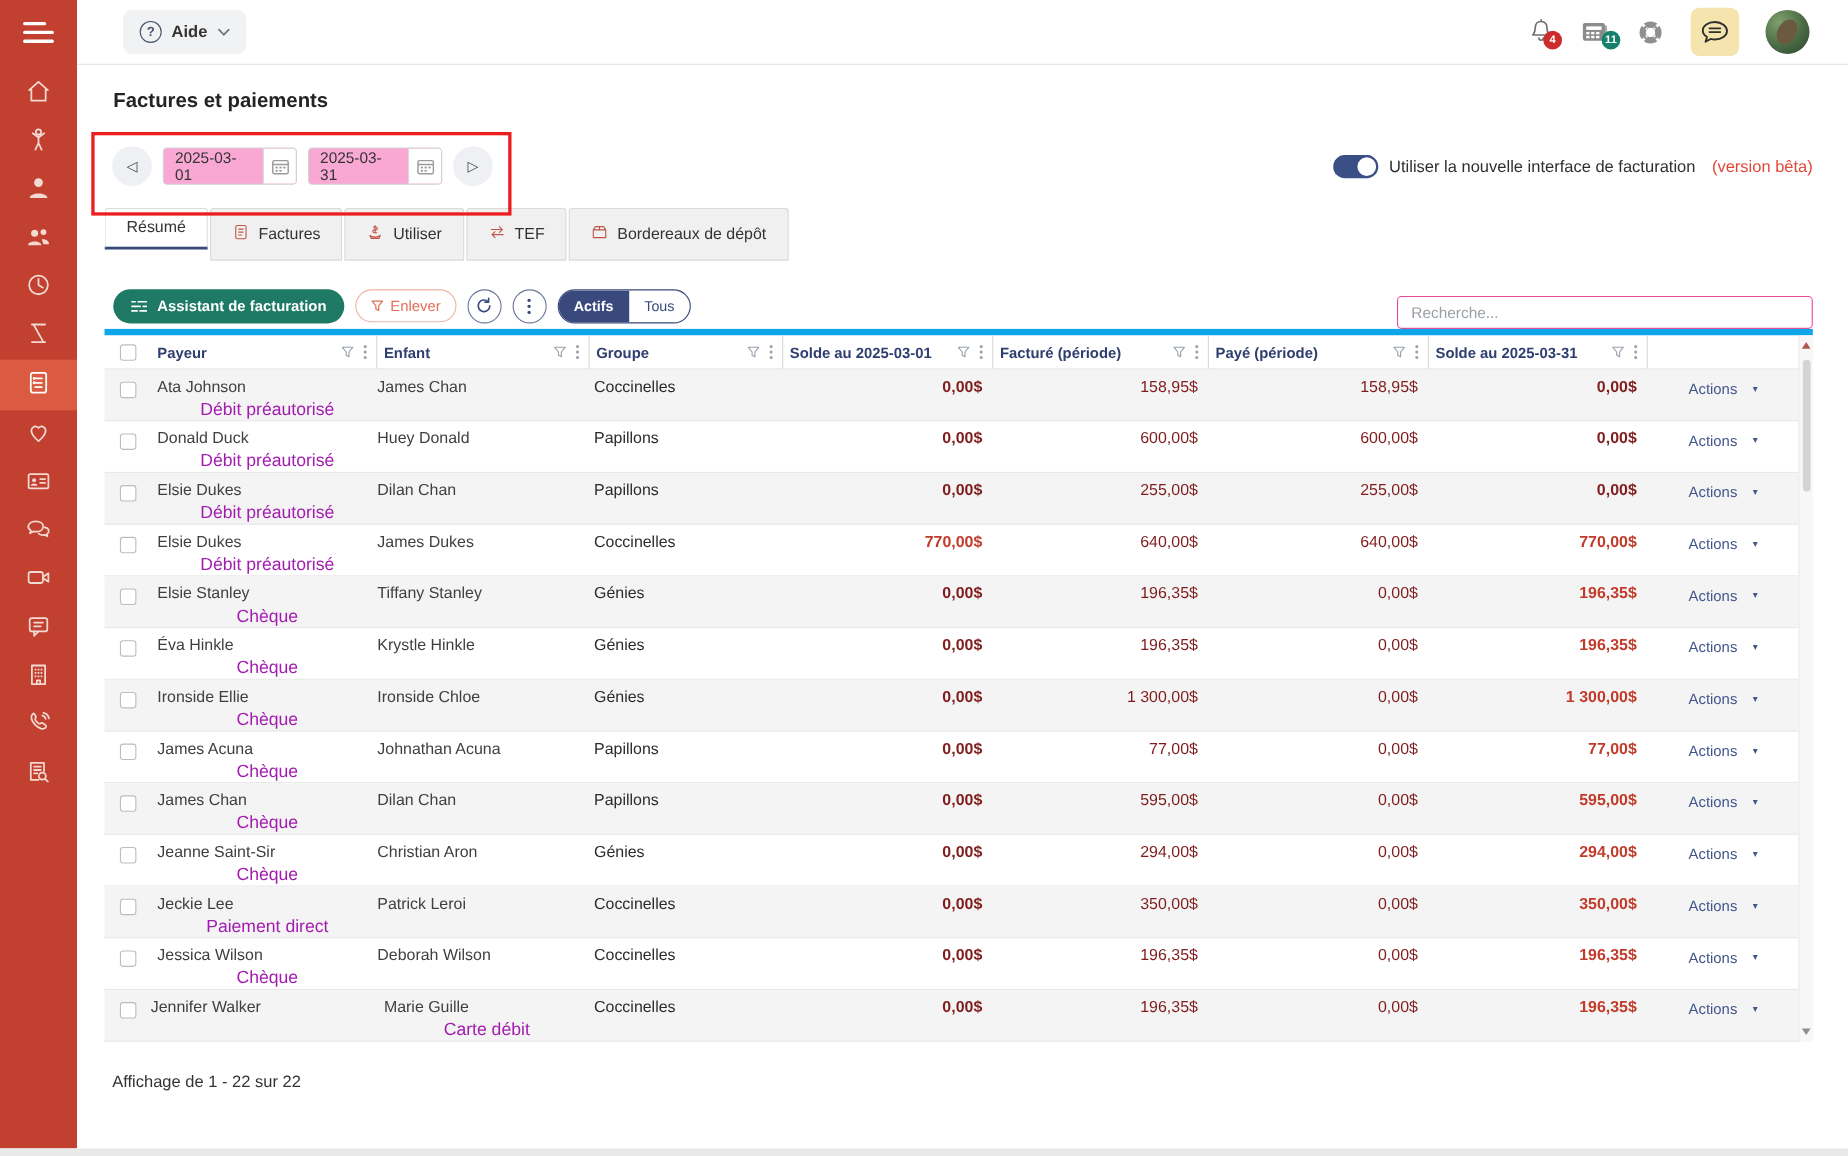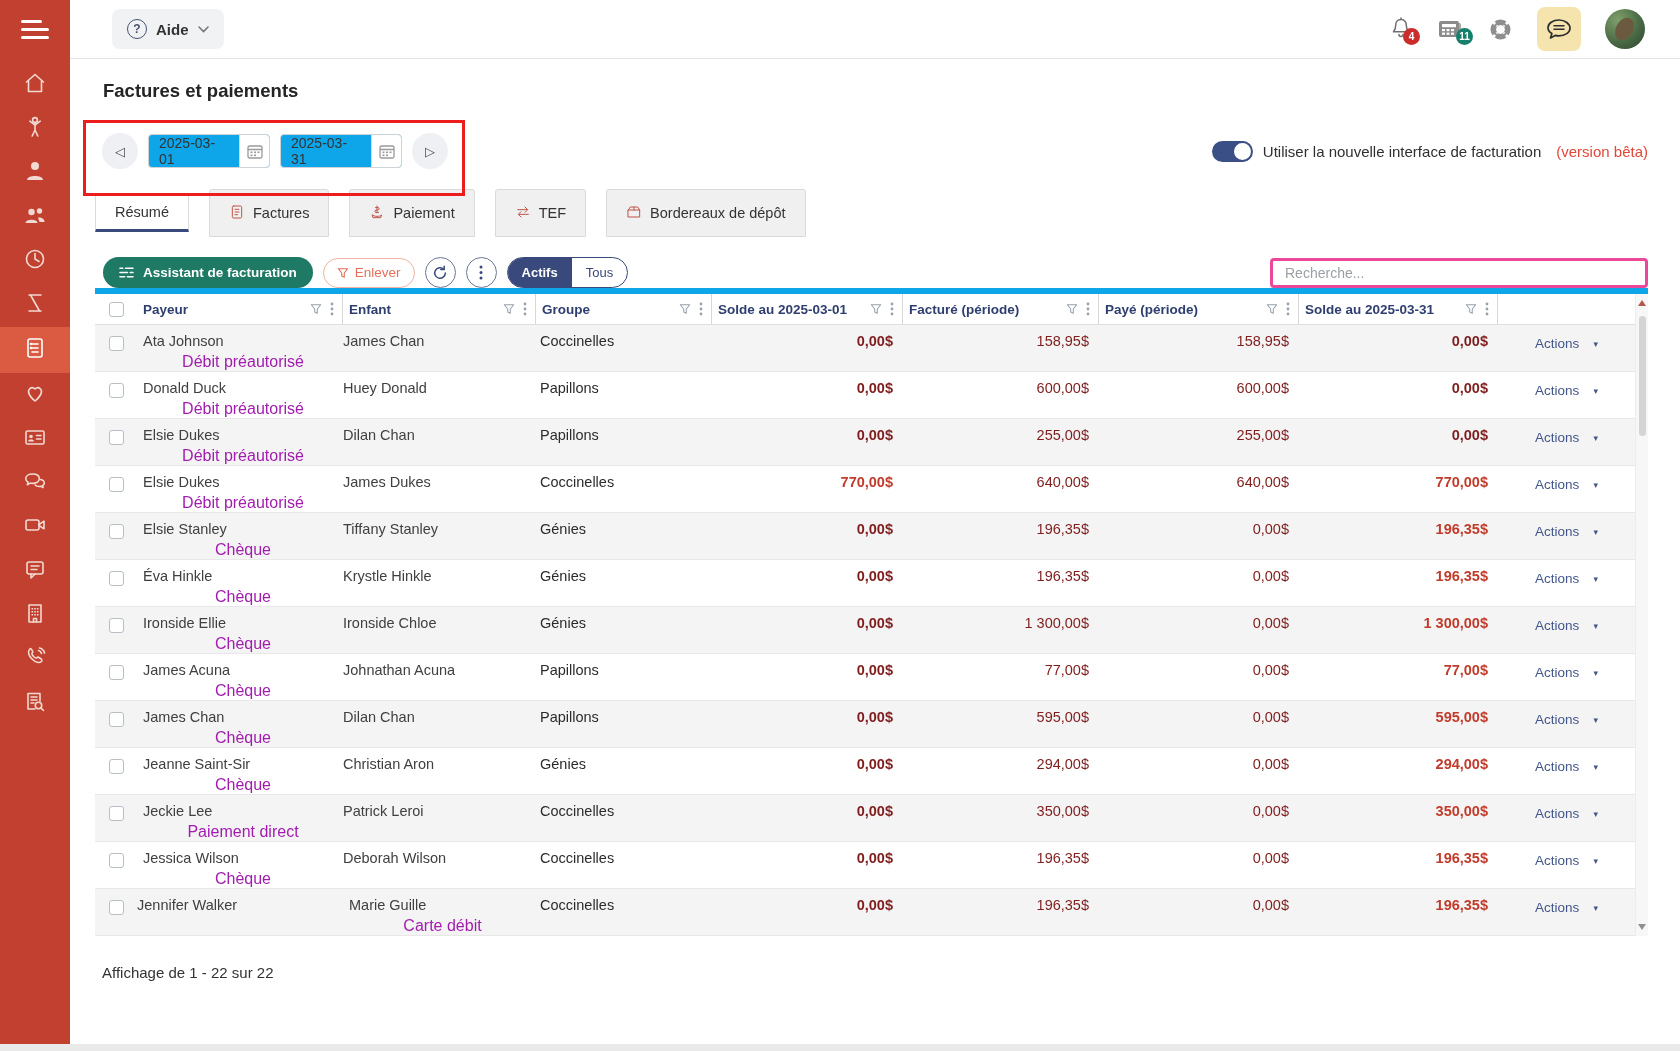--- a/index.html
+++ b/index.html
@@ -34,42 +34,42 @@
   .chat-btn { width:44px; height:44px; border-radius:8px; background:#f5e4ae; display:flex; align-items:center; justify-content:center; cursor:pointer; border:none; }
   .avatar { width:40px; height:40px; border-radius:50%; background:radial-gradient(circle at 32% 28%, #7fa06b, #4a6a45 55%, #2e4830 95%); position:relative; overflow:hidden; cursor:pointer; }
   .avatar .blob { position:absolute; left:11px; top:8px; width:17px; height:24px; background:#6b5a40; border-radius:50%; transform:rotate(28deg); }
   
   .content { padding:0 32px 0 25px; position:relative; }
   .page-title { font-size:18.5px; font-weight:bold; color:#242424; margin:21px 0 0 8px; }
   .controls-row { position:relative; margin-top:16px; height:66px; display:flex; align-items:center; justify-content:space-between; }
   .red-box { position:absolute; left:-12px; top:2px; width:382px; height:76px; border:3px solid #ee1d1d; pointer-events:none; z-index:3; }
   .date-range { display:flex; align-items:center; gap:10px; margin-left:7px; }
   .nav-circle { width:36px; height:36px; border-radius:50%; background:#eef0f3; border:none; display:flex; align-items:center; justify-content:center; font-family:"DejaVu Sans", sans-serif; font-size:13px; color:#4a4a4a; cursor:pointer; }
-  .date-field { display:flex; height:34px; border:1px solid #cfd2d6; border-radius:4px; background:#0ea5e9; overflow:hidden; }
+  .date-field { display:flex; height:34px; border:1px solid #cfd2d6; border-radius:4px; background:#f9a8d4; overflow:hidden; }
   .date-text { width:90px; padding:0 10px; display:flex; align-items:center; font-size:14px; color:#333; border:none; outline:none; }
   .cal-btn { width:30px; border:none; border-left:1px solid #d8d8d8; background:#fff; display:flex; align-items:center; justify-content:center; cursor:pointer; }
   .beta-toggle { display:flex; align-items:center; gap:11px; font-size:15px; color:#2f2f2f; }
   .toggle { position:relative; width:40px; height:21px; border-radius:11px; background:#3a4f85; cursor:pointer; flex:none; }
   .toggle .knob { position:absolute; right:-1px; top:0; width:21px; height:21px; border-radius:50%; background:#fff; border:2.5px solid #3a4f85; }
   .beta-red { color:#e04837; margin-left:4px; }
   
-  .tabs { display:flex; gap:20px; margin-top:5px; align-items:center; }
+  .tabs { display:flex; gap:2px; margin-top:5px; align-items:flex-start; }
   .tab { height:48px; display:flex; align-items:center; gap:8px; padding:0 19px; font-size:14.5px; color:#333; background:#f0f0f1; border:1px solid #dadada; border-radius:3px 3px 0 0; cursor:pointer; }
   .tab svg { width:16px; height:16px; stroke:#bf5549; fill:none; stroke-width:1.5; stroke-linecap:round; stroke-linejoin:round; }
   .tab.active { background:#fff; border-bottom:3px solid #39497b; height:38px; }
   
   .toolbar { margin-top:20px; display:flex; align-items:center; gap:10px; }
   .btn-assistant { margin-left:8px; height:31px; border:none; border-radius:16px; background:#1e7a64; color:#fff; font-size:13.5px; font-weight:bold; display:flex; align-items:center; gap:9px; padding:0 16px; cursor:pointer; }
   .btn-enlever { height:30px; border:1px solid #eeb3a4; border-radius:16px; background:#fff; color:#e2705a; font-size:13.5px; display:flex; align-items:center; gap:6px; padding:0 13px; cursor:pointer; }
   .btn-circle { width:31px; height:31px; border-radius:50%; border:1px solid #6b7899; background:#fff; display:flex; align-items:center; justify-content:center; cursor:pointer; }
   .segmented { display:flex; height:31px; border:1px solid #39497b; border-radius:16px; overflow:hidden; background:#fff; }
   .seg { display:flex; align-items:center; padding:0 14px; font-size:13px; cursor:pointer; }
   .seg.on { background:#39497b; color:#fff; font-weight:bold; }
   .seg.off { color:#39497b; }
-  .search { margin-left:auto; width:378px; height:30px; border:3px solid #ec4899; border-radius:4px; padding:0 12px; font-size:14px; color:#333; font-family:"Liberation Sans", sans-serif; outline:none; }
+  .search { margin-left:auto; width:378px; height:30px; border:1px solid #ec4899; border-radius:4px; padding:0 12px; font-size:14px; color:#333; font-family:"Liberation Sans", sans-serif; outline:none;margin-top:12px; }
   .search::placeholder { color:#9aa0a6; }
   
   .tablebox { position:relative; border-top:6px solid #0ea5e9; }
   .grid { display:grid; grid-template-columns:42px 206px 193px 176px 191px 196px 200px 199px auto; }
   .thead { height:31px; align-items:center; background:#fff; border-bottom:1px solid #dfdfdf; padding-right:13px; }
   .hcell { display:flex; align-items:center; height:100%; padding:0 8px 0 6px; font-size:13.5px; font-weight:bold; color:#2e3e6e; }
   .hcell .tools { margin-left:auto; display:flex; align-items:center; gap:8px; }
   .hcell.sep { border-right:1px solid #d8d8d8; }
   .hcheck { display:flex; align-items:center; justify-content:center; }
   .cb { width:15px; height:15px; border:1.6px solid #b9bdc4; border-radius:3px; background:#fff; display:inline-block; cursor:pointer; }
@@ -330,21 +330,21 @@
                 <rect x="5" y="3" width="14" height="18" rx="2"></rect>
                 <path d="M9 8h6M9 12h6M9 16h4"></path>
               </svg></span>
             <span>Factures</span>
           </div>
           <div class="tab">
             <span><svg viewBox="0 0 24 24" fill="none" stroke-linecap="round" stroke-linejoin="round">
                 <path d="M12 3v10M9.8 5.2h3.4a1.9 1.9 0 0 1 0 3.8h-2.4a1.9 1.9 0 0 0 0 3.8h3.4"></path>
                 <path class="filled" d="M5 16.5c2 2.8 12 2.8 14 0l-1.5 4h-11z"></path>
               </svg></span>
-            <span>Paiement</span>
+            <span>Utiliser</span>
           </div>
           <div class="tab">
             <span><svg viewBox="0 0 24 24" fill="none" stroke-linecap="round" stroke-linejoin="round">
                 <path d="M4 8.5h14M15 4.5l4 4-4 4M20 15.5H6M9 11.5l-4 4 4 4"></path>
               </svg></span>
             <span>TEF</span>
           </div>
           <div class="tab">
             <span><svg viewBox="0 0 24 24" fill="none" stroke-linecap="round" stroke-linejoin="round">
                 <path d="M3.5 9h17v10.5h-17zM3.5 9L6.5 4.5h11L20.5 9M12 4.5V9"></path>

